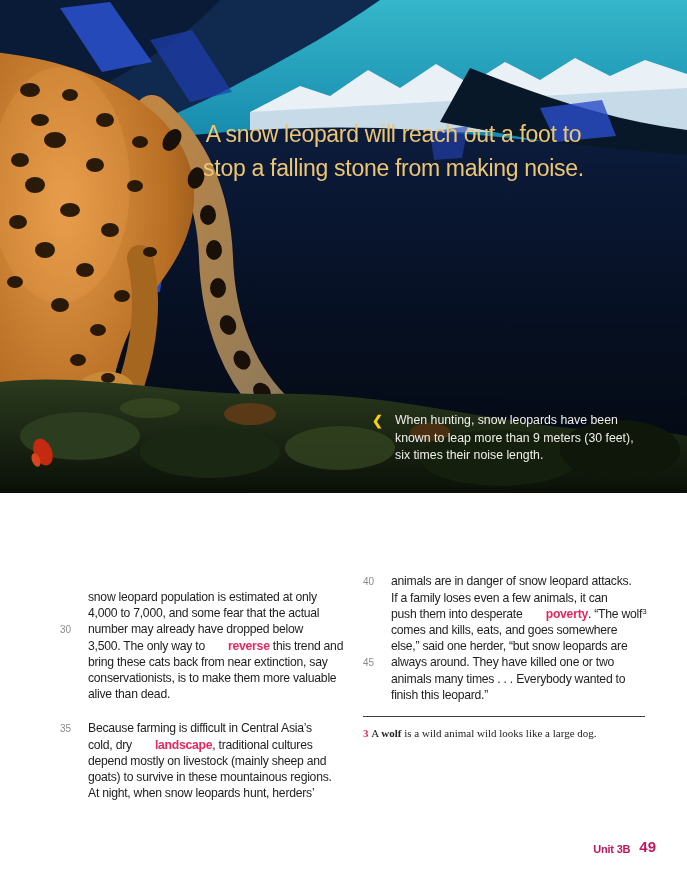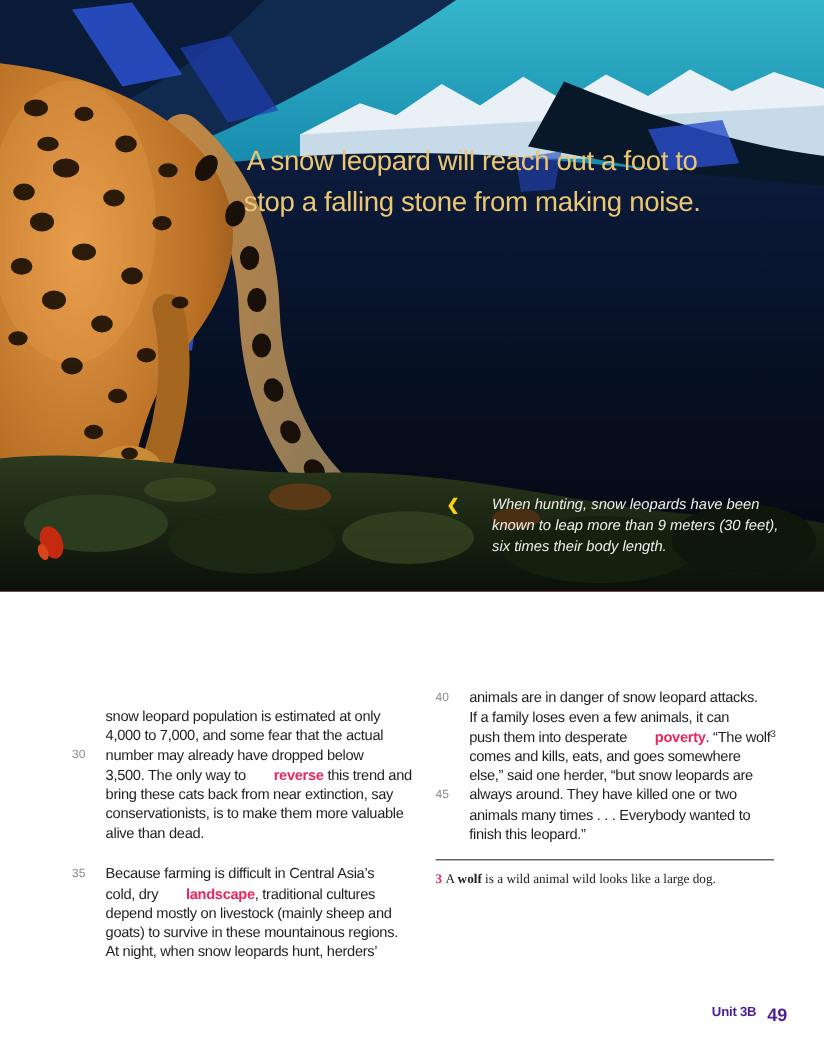--- a/index.html
+++ b/index.html
@@ -7,41 +7,41 @@
         font-family:"Liberation Sans",sans-serif;}
   
   .photo{position:relative;width:687px;height:493px;background:#be185d;overflow:hidden;}
   .photo svg{position:absolute;left:0;top:0;width:100%;height:100%;}
   .headline{position:absolute;top:117px;left:100px;right:0;text-align:center;
             color:var(--gold);font-size:23px;line-height:34px;letter-spacing:-0.3px;}
   .caption{position:absolute;left:372px;top:412px;width:290px;color:#f0efe9;
            font-size:12.3px;line-height:17.5px;}
   .caption .arrow{position:absolute;left:0;top:0;color:var(--yellow);
                   font-weight:bold;font-size:13px;}
-  .caption .ctext{margin-left:38px;font-style:italic;}
+  .caption .ctext{margin-left:23px;}
   
   .article{display:flex;padding:80px 0 0 60px;gap:17px;}
   .col{width:286px;}
   .line{display:flex;white-space:nowrap;min-height:16px;}
   .lnum{flex:0 0 28px;font-size:10px;color:#8b8b8b;line-height:16px;padding-top:1px;}
   .ltxt{font-size:12.2px;line-height:16px;color:#1e1e1e;letter-spacing:-0.25px;}
   .hl{color:var(--accent);font-weight:bold;padding-left:20px;}
   .b{font-weight:bold;}
   sup.sup{font-size:8px;line-height:0;vertical-align:4px;}
   .pgap{height:18px;}
   
   .footnote{margin-top:13px;width:282px;}
   .fnrule{border-top:1px solid #3f3f3f;height:0;margin-bottom:9px;}
   .fn .line{white-space:normal;}
   .fn .ltxt{font-family:"Liberation Serif",serif;font-size:11px;line-height:14px;
             letter-spacing:0;color:#222;}
   .fnnum{color:var(--accent);font-weight:bold;}
   
-  .footer{position:absolute;top:838px;right:31px;display:flex;align-items:flex-start;
-          gap:9px;color:#4c1d95;font-weight:bold;}
+  .footer{position:absolute;top:838px;right:31px;display:flex;align-items:flex-end;
+          gap:9px;color:#be185d;font-weight:bold;}
   .footer .unit{font-size:11px;letter-spacing:-0.2px;}
   .footer .pg{font-size:15px;}
 </style>
 </head>
 <body>
 
 <div class="page">
 
   <div class="photo">
     <svg viewBox="0 0 687 493" preserveAspectRatio="none">
@@ -154,21 +154,21 @@
     <div class="headline">
       <div>A snow leopard will reach out a foot to</div>
       <div>stop a falling stone from making noise.</div>
     </div>
 
     <div class="caption">
       <span class="arrow">❮</span>
       <div class="ctext">
         <div>When hunting, snow leopards have been</div>
         <div>known to leap more than 9 meters (30 feet),</div>
-        <div>six times their body length.</div>
+        <div>six times their noise length.</div>
       </div>
     </div>
   </div>
 
   <div class="article">
     <div class="col">
         <div class="line">
           <span class="lnum"></span>
         </div>
         <div class="line">

